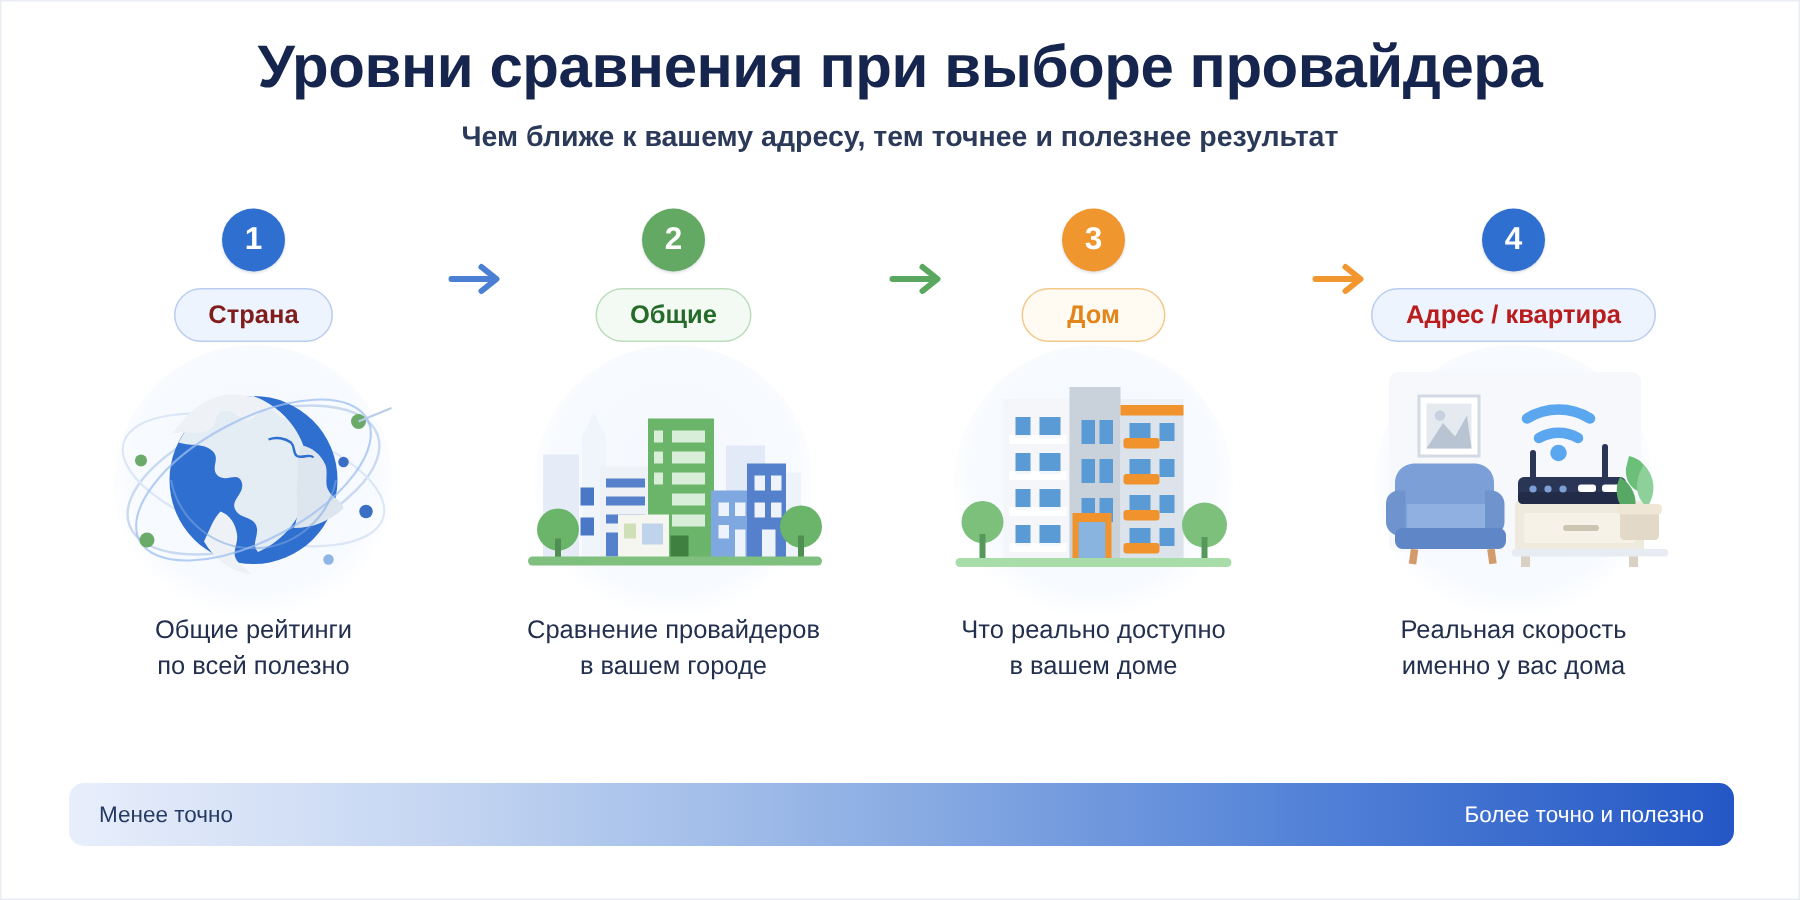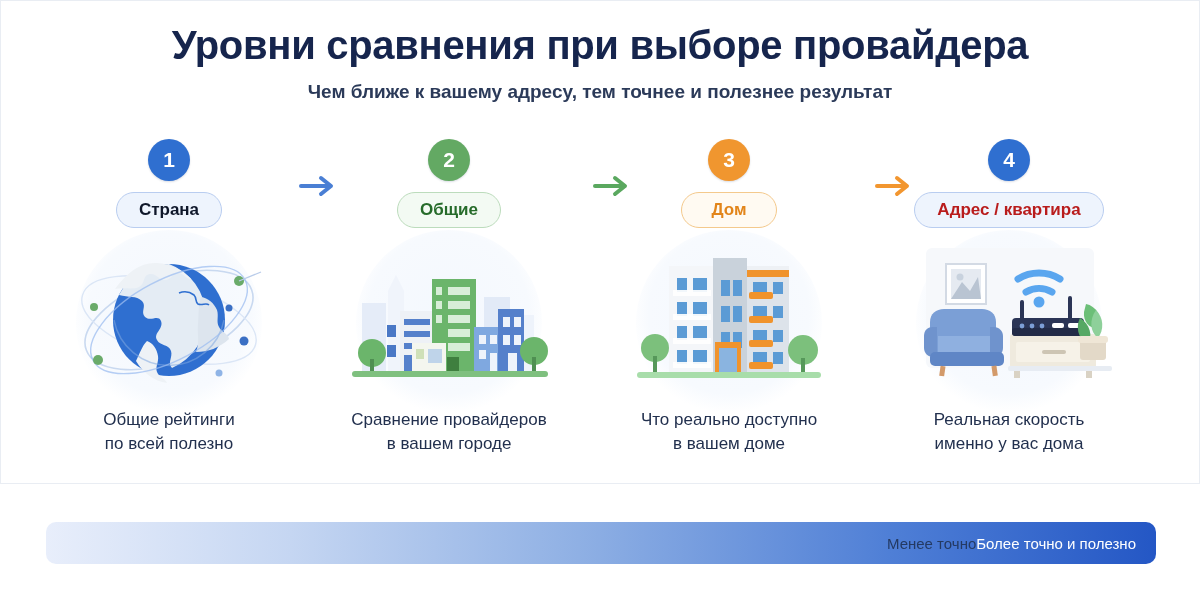--- a/index.html
+++ b/index.html
@@ -2,21 +2,21 @@
 <html><head>
 <meta charset="utf-8">
 <style>
   html,body{margin:0;padding:0;}
   body{
     width:1200px;height:600px;overflow:hidden;
     background:#ffffff;
     font-family:"Liberation Sans","DejaVu Sans",sans-serif;
     color:#1b2a4a;
   }
-  .page{position:relative;width:1200px;height:484px;background:#fff;box-sizing:border-box;border:1px solid #e9edf3;}
+  .page{position:relative;width:1200px;height:600px;background:#fff;box-sizing:border-box;border:1px solid #e9edf3;}
 
   
   .header{padding-top:22px;text-align:center;}
   .title{
     font-size:40px;font-weight:bold;color:#16254d;letter-spacing:-0.3px;line-height:1.1;margin:0;
   }
   .subtitle{
     margin:14px 0 0 0;font-size:19px;color:#2b3a59;font-weight:bold;
   }
 
@@ -69,41 +69,41 @@
   }
   .arrow.a1{left:296px;}
   .arrow.a2{left:590px;}
   .arrow.a3{left:872px;}
 
   
   .scale{
     position:absolute;left:45px;top:521px;width:1110px;height:42px;
     border-radius:10px;
     background:linear-gradient(90deg,#e8eefb 0%,#c5d6f2 22%,#8fb0e4 48%,#4f7fd6 76%,#2457c5 100%);
-    display:flex;align-items:center;justify-content:flex-end;
+    display:flex;align-items:center;justify-content:space-between;
     box-sizing:border-box;padding:0 20px;
   }
   .scale-left{font-size:15px;color:#243a63;}
   .scale-right{font-size:15px;color:#ffffff;}
 </style>
 </head>
 <body>
 
 <div class="page">
 
   <div class="header">
     <h1 class="title">Уровни сравнения при выборе провайдера</h1>
     <p class="subtitle">Чем ближе к вашему адресу, тем точнее и полезнее результат</p>
   </div>
 
   <div class="steps">
 
     <div class="step s1">
       <div class="badge" style="background: rgb(47, 111, 208);">1</div>
-      <div class="pill" style="background: rgb(238, 244, 253); border-color: rgb(185, 205, 240); color: #0f172a;">Страна</div>
+      <div class="pill" style="background: rgb(238, 244, 253); border-color: rgb(185, 205, 240); color: #7f1d1d;">Страна</div>
       <div class="illus">
         <div class="disc"></div>
         <svg width="200" height="150" viewBox="0 0 200 150">
           <ellipse cx="100" cy="75" rx="88" ry="42" fill="none" stroke="#c9d9f0" stroke-width="1.6" transform="rotate(-20 100 75)"></ellipse>
           <ellipse cx="100" cy="75" rx="90" ry="38" fill="none" stroke="#dbe6f6" stroke-width="1.4" transform="rotate(16 100 75)"></ellipse>
           <circle cx="100" cy="75" r="56" fill="#2f6fd0"></circle>
           <path d="M100 19a56 56 0 0 0-50 31c10 3 17 0 23 6 5 5-2 11 3 16 6 5 13-3 16 4 3 8-8 12-4 19 3 6 12 4 14 11 2 6-4 12 1 17a56 56 0 0 0-3-104z" fill="#eef2f6" opacity="0.95"></path>
           <path d="M46 44c9-2 18 1 24-2 7-4 3-12 11-13 7-1 9 7 16 6 6-1 6-8 13-7 5 1 7 6 12 6-8-9-20-15-34-16-16-1-30 9-42 26z" fill="#eef2f6"></path>
           <path d="M78 96c6 2 10 8 11 15 1 6-3 11-1 16 2 5 8 6 10 11-13-2-24-10-31-22 4-8 6-15 11-20z" fill="#eef2f6"></path>
           <path d="M132 52c7 1 13 6 16 13 2 6-1 12 2 17 3 6 9 6 10 12-10 9-21 13-33 13 4-10 1-19 2-28 1-10 0-20 3-27z" fill="#dde5ee"></path>

